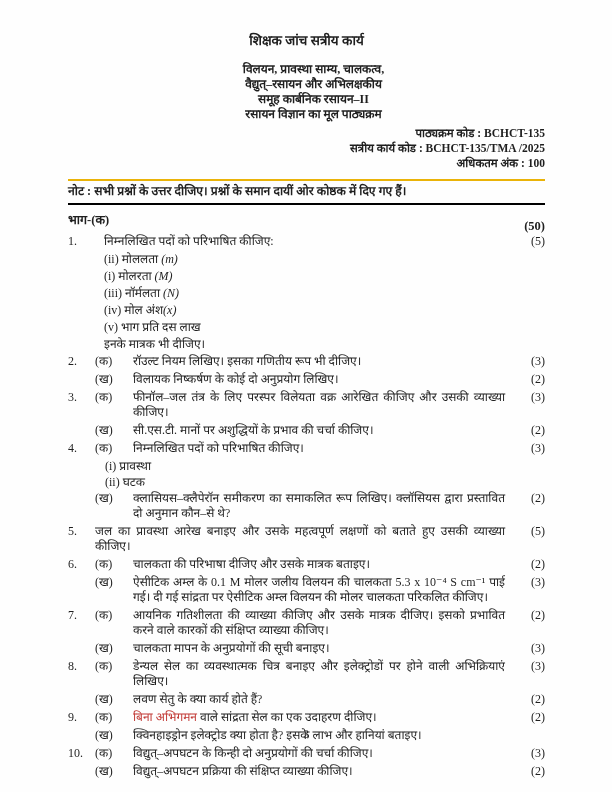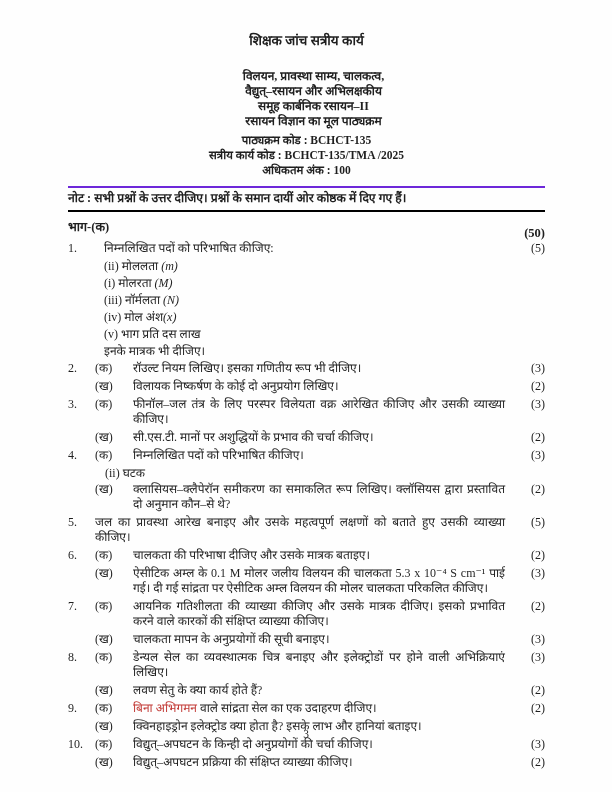--- a/index.html
+++ b/index.html
@@ -8,30 +8,30 @@
     width:612px;height:792px;
     margin:0 auto;
     background:#fefefe;
     color:#1f1f1f;
     font-family:"Liberation Serif","DejaVu Serif",serif;
     overflow:hidden;
     box-sizing:border-box;
   }
   .content{position:absolute;left:68px;top:33px;width:477px;}
 
-  .doc-title{text-align:center;font-weight:bold;font-size:13.5px;line-height:16px;margin-bottom:20px;}
+  .doc-title{text-align:center;font-weight:bold;font-size:13.5px;line-height:16px;margin-bottom:13px;}
 
   .subtitle-wrap{text-align:center;}
   .subtitle{display:inline-block;text-align:center;font-weight:bold;font-size:12px;line-height:15px;margin-left:14px;}
 
-  .meta{text-align:center;font-weight:bold;font-size:11.5px;line-height:15px;margin-top:4px;}
+  .meta{text-align:right;font-weight:bold;font-size:11.5px;line-height:15px;margin-top:4px;}
   .meta-line{white-space:nowrap;}
 
   .note{
-    border-top:2px solid #6d28d9;border-bottom:2px solid #000;
+    border-top:2px solid #eab308;border-bottom:2px solid #000;
     font-weight:bold;font-size:12.2px;line-height:15px;
     padding:3px 0 4px;margin-top:8px;
   }
 
   .sec-heading{position:relative;text-align:left;font-weight:bold;font-size:12.5px;line-height:15px;margin:8px 0 6px;}
   .sec-marks{position:absolute;right:0;top:6px;}
 
   .qrow{display:flex;align-items:flex-start;font-size:12px;line-height:15px;margin-bottom:3px;}
   .qnum{flex:0 0 27px;}
   .qpart{flex:0 0 38px;}
@@ -114,20 +114,21 @@
       <span class="qtext">सी.एस.टी. मानों पर अशुद्धियों के प्रभाव की चर्चा कीजिए।</span>
       <span class="qmarks">(2)</span>
     </div>
 
     <div class="qrow">
       <span class="qnum">4.</span>
       <span class="qpart">(क)</span>
       <span class="qtext">निम्नलिखित पदों को परिभाषित कीजिए।</span>
       <span class="qmarks">(3)</span>
     </div>
+    <div class="irow tight"><span>(i)</span> <span>प्रावस्था</span></div>
     <div class="irow tight"><span>(ii)</span> <span>घटक</span></div>
     <div class="qrow">
       <span class="qnum"></span>
       <span class="qpart">(ख)</span>
       <span class="qtext">क्लासियस–क्लैपेरॉन समीकरण का समाकलित रूप लिखिए। क्लॉसियस द्वारा प्रस्तावित दो अनुमान कौन–से थे?</span>
       <span class="qmarks">(2)</span>
     </div>
 
     <div class="qrow no-part">
       <span class="qnum">5.</span>

